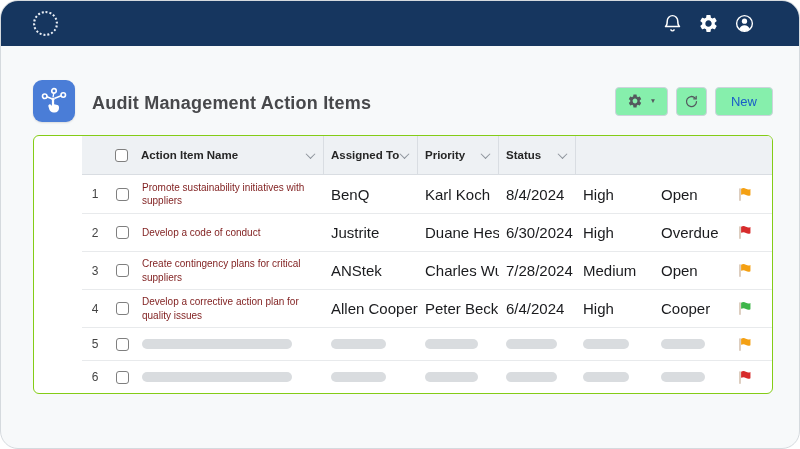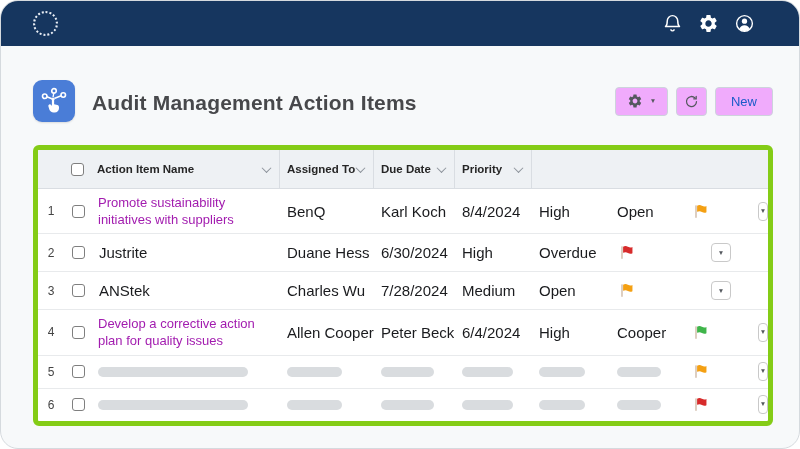--- a/index.html
+++ b/index.html
@@ -27,38 +27,39 @@
   
   .content { padding:33px 26px 0 32px; }
   .page-header { display:flex; align-items:center; height:44px; }
   .entity-icon {
     width:42px; height:42px; border-radius:9px; background:#4a7dd7;
     display:flex; align-items:center; justify-content:center;
     box-shadow:0 1px 2px rgba(0,0,0,.12);
   }
   .entity-icon svg { width:30px; height:30px; }
   .page-title {
-    margin:4px 0 0 17px; font-size:21px; font-weight:700; color:#47484b; letter-spacing:.2px;
+    margin:4px 0 0 17px; font-size:18px; font-weight:700; color:#47484b; letter-spacing:.2px;
   }
   .header-actions { margin-left:auto; display:flex; align-items:center; gap:8px; }
   .btn {
-    height:29px; background:#f0abfc; border:1px solid #cdd3dc; border-radius:4px;
+    height:29px; background:#86efac; border:1px solid #cdd3dc; border-radius:4px;
     display:inline-flex; align-items:center; justify-content:center; cursor:pointer;
   }
   .btn-gear { width:53px; gap:7px; }
   .btn-gear svg { width:16px; height:16px; }
   .btn-refresh { width:31px; }
   .btn-refresh svg { width:15px; height:15px; }
   .btn-new { padding:0 15px; font-size:13px; font-weight:500; color:#1a5cc8; }
   .tri { font-size:6.5px; color:#54585e; line-height:1; }
 
   
   .table-card {
-    margin-top:22px; background:#fff; border:5px solid #84cc16; border-radius:6px;
+    margin-top:12px; background:#fff; border:1px solid #84cc16; border-radius:6px;
     overflow:hidden;
+    padding-left:48px;
   }
   .thead, .trow {
     display:grid;
     grid-template-columns:26px 28px 188px 94px 81px 77px 78px 74px 74px 1fr;
     align-items:center;
   }
   .thead { background:#eef1f4; border-bottom:1px solid #d9dde2; min-height:38px; }
   .hcell {
     display:flex; align-items:center; height:38px;
     padding:0 9px 0 7px; border-right:1px solid #d9dde2;
@@ -78,21 +79,21 @@
   }
 
   .trow { min-height:38px; border-top:1px solid #e8eaec; }
   .trow:first-child { border-top:none; }
   .trow.skeleton { min-height:33px; }
   .cell { display:flex; align-items:center; padding-left:7px; min-width:0; }
   .c-num { justify-content:center; padding:0; font-size:12px; color:#444; }
   .c-check { justify-content:center; padding:0; }
   .c-name { padding:5px 14px 5px 6px; }
   .c-name a {
-    color:#a21caf; text-decoration:none; font-size:13px; line-height:1.32; cursor:pointer;
+    color:#7f1d1d; text-decoration:none; font-size:10px; line-height:1.32; cursor:pointer;
   }
   .txt { font-size:15px; color:#1a1b1e; white-space:nowrap; overflow:hidden; }
   .c-flag { padding-left:8px; }
   .flag { width:17px; height:17px; }
   .c-action { justify-content:center; padding:0; }
   .row-menu {
     width:20px; height:19px; background:#fff; border:1px solid #c9c9c9; border-radius:4px;
     display:inline-flex; align-items:center; justify-content:center; cursor:pointer; padding:0;
   }
 
@@ -166,25 +167,25 @@
         <div class="hcell h-first">
           <span class="checkbox"></span>
           <span class="hlabel">Action Item Name</span>
           <span class="chev"></span>
         </div>
         <div class="hcell">
           <span class="hlabel">Assigned To</span>
           <span class="chev"></span>
         </div>
         <div class="hcell">
-          <span class="hlabel">Due Date</span>
+          <span class="hlabel">Priority</span>
           <span class="chev"></span>
         </div>
         <div class="hcell">
-          <span class="hlabel">Priority</span>
+          <span class="hlabel">Status</span>
           <span class="chev"></span>
         </div>
         <div class="hcell h-action"></div>
       </div>
       <div class="tbody">
   <div class="trow">
     <div class="cell c-num">1</div>
     <div class="cell c-check">
       <span class="checkbox"></span>
     </div>
@@ -223,20 +224,24 @@
         <span class="tri">▼</span>
       </button>
     </div>
   </div>
 
   <div class="trow">
     <div class="cell c-num">2</div>
     <div class="cell c-check">
       <span class="checkbox"></span>
     </div>
+    <div class="cell c-name">
+      <a href="#">Develop a code of conduct</a>
+
+    </div>
     <div class="cell">
       <span class="txt">Justrite</span>
 
     </div>
     <div class="cell">
       <span class="txt">Duane Hess</span>
 
     </div>
     <div class="cell">
       <span class="txt">6/30/2024</span>
@@ -261,20 +266,24 @@
         <span class="tri">▼</span>
       </button>
     </div>
   </div>
 
   <div class="trow">
     <div class="cell c-num">3</div>
     <div class="cell c-check">
       <span class="checkbox"></span>
     </div>
+    <div class="cell c-name">
+      <a href="#">Create contingency plans for critical suppliers</a>
+
+    </div>
     <div class="cell">
       <span class="txt">ANStek</span>
 
     </div>
     <div class="cell">
       <span class="txt">Charles Wu</span>
 
     </div>
     <div class="cell">
       <span class="txt">7/28/2024</span>

